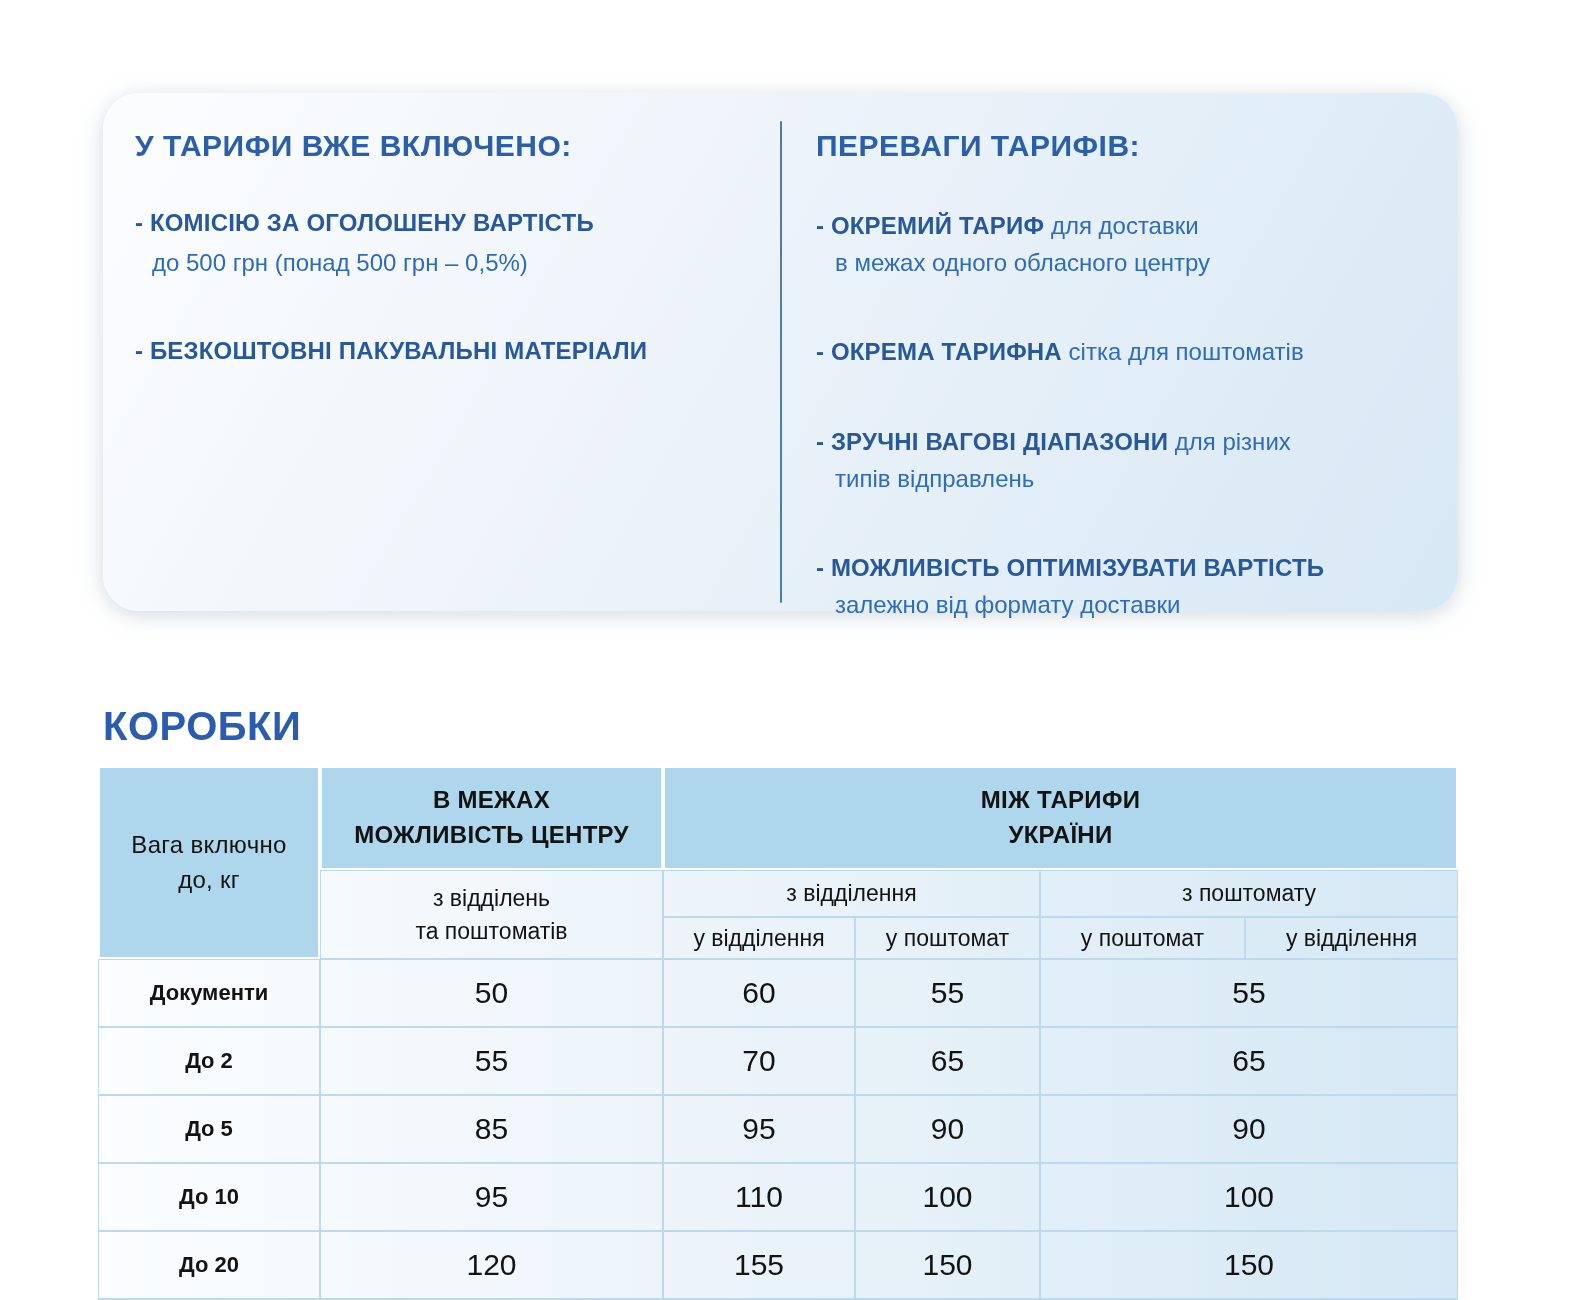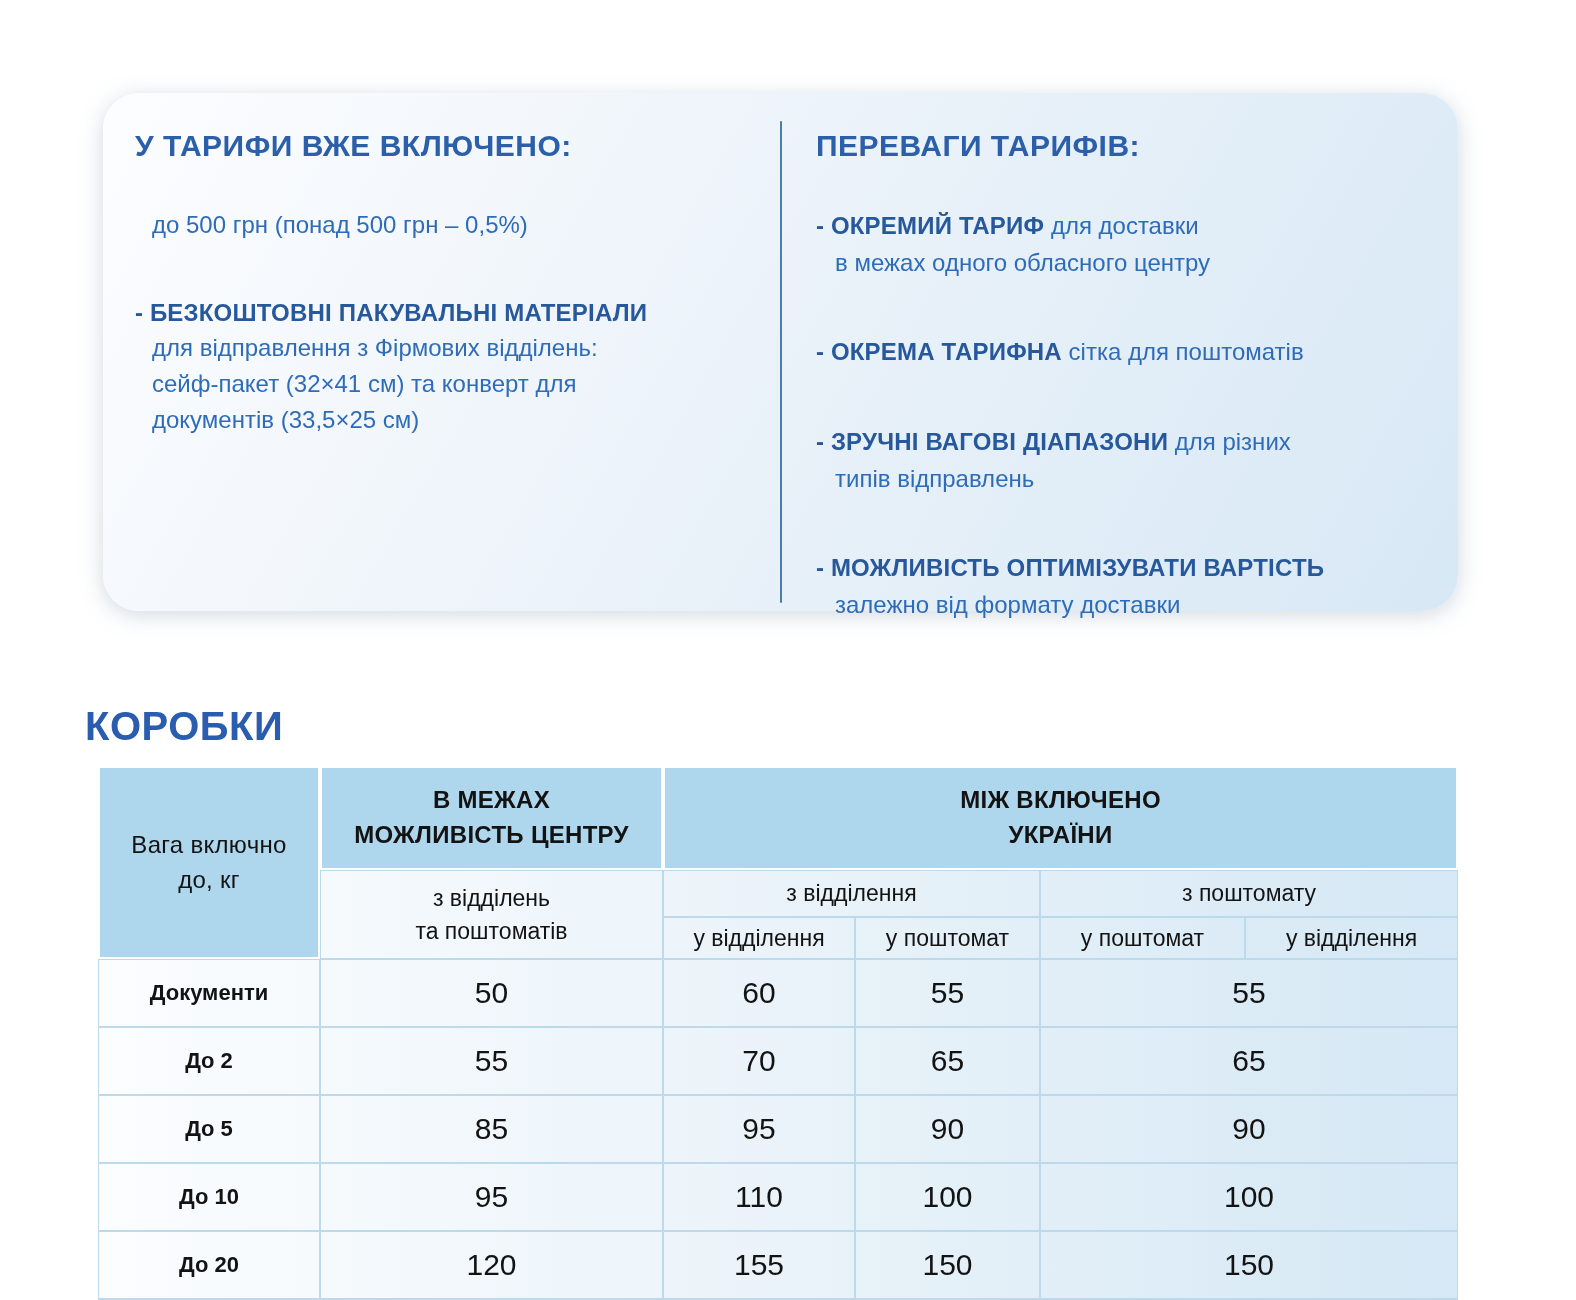--- a/index.html
+++ b/index.html
@@ -65,21 +65,21 @@
     margin-bottom: 52px;
   }
   .b-rest-inline {
     color: #2f6cb8;
     white-space: pre-line;
   }
 
   
   .section-title {
     position: absolute;
-    left: 85px; top: 656px;
+    left: 103px; top: 656px;
     font-size: 40px;
     font-weight: bold;
     letter-spacing: 0.5px;
     color: #2a5db0;
   }
 
   
   .tariff-table {
     position: absolute;
     left: 98px; top: 718px;
@@ -135,29 +135,27 @@
 </head>
 <body>
 
 <div class="page">
 
   <section class="card">
     <div class="card-col left">
       <h2>У ТАРИФИ ВЖЕ ВКЛЮЧЕНО:</h2>
 
       <div class="bullet">
+        <div class="b-head"><span class="dash">-</span> <strong>КОМІСІЮ ЗА ОГОЛОШЕНУ ВАРТІСТЬ</strong></div>
         <span class="b-rest">до 500 грн (понад 500 грн – 0,5%)</span>
       </div>
 
 
       <div class="bullet">
         <div class="b-head"><span class="dash">-</span> <strong>БЕЗКОШТОВНІ ПАКУВАЛЬНІ МАТЕРІАЛИ</strong></div>
-        <span class="b-rest" style="margin-top:2px">для відправлення з Фірмових відділень:
-сейф-пакет (32×41 см) та конверт для
-документів (33,5×25 см)</span>
       </div>
     </div>
 
     <div class="card-divider"></div>
 
     <div class="card-col right">
       <h2>ПЕРЕВАГИ ТАРИФІВ:</h2>
 
       <div class="bullet inline">
         <span class="dash">-</span> <strong>ОКРЕМИЙ ТАРИФ</strong> <span class="b-rest-inline">для доставки
@@ -190,21 +188,21 @@
         <col class="c4">
         <col class="c5">
         <col class="c6">
     </colgroup>
     <thead>
       <tr>
         <th class="hblue weight" rowspan="3">Вага включно
 до, кг</th>
         <th class="hblue">В МЕЖАХ
 МОЖЛИВІСТЬ ЦЕНТРУ</th>
-        <th class="hblue" colspan="4">МІЖ ВКЛЮЧЕНО
+        <th class="hblue" colspan="4">МІЖ ТАРИФИ
 УКРАЇНИ</th>
       </tr>
       <tr class="subrow1">
         <th class="hlight" rowspan="2">з відділень
 та поштоматів</th>
         <th class="hlight" colspan="2">з відділення</th>
         <th class="hlight" colspan="2">з поштомату</th>
       </tr>
       <tr class="subrow2">
         <th class="hlight">у відділення</th>

